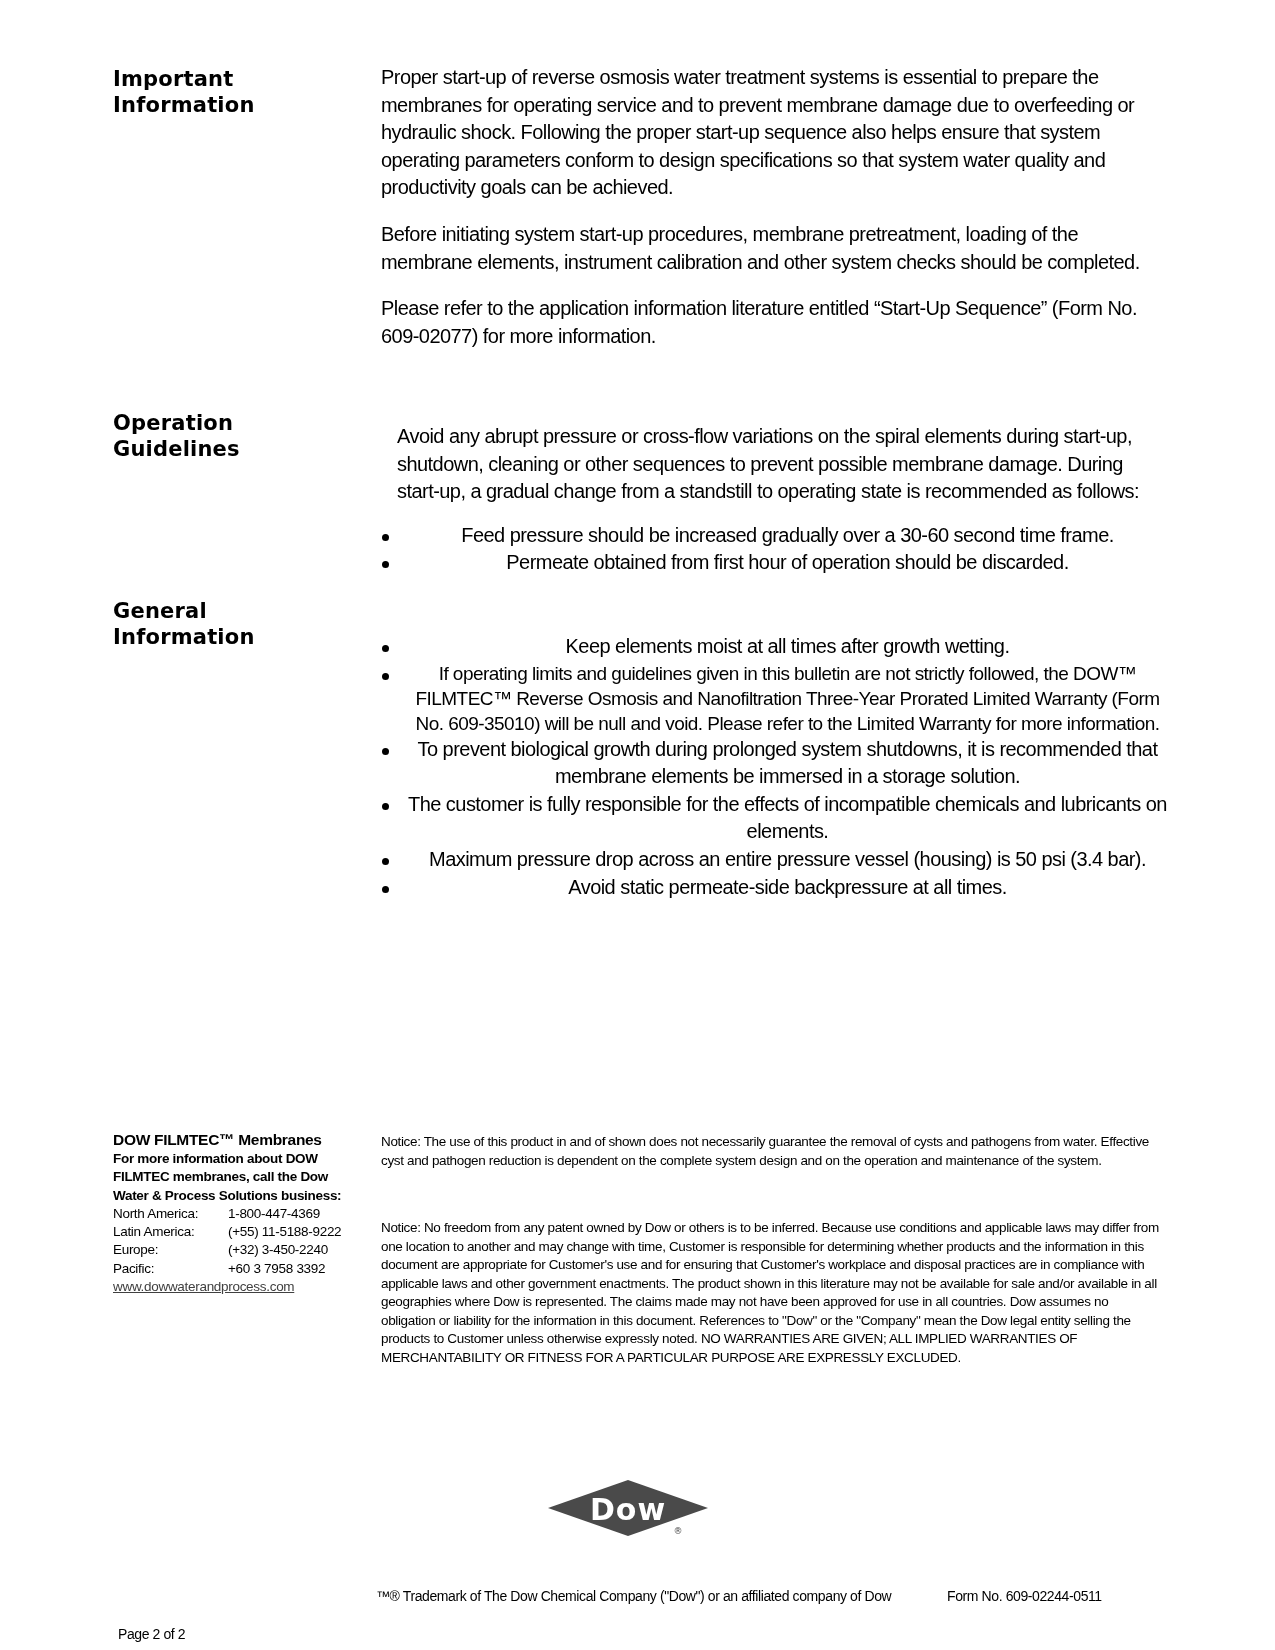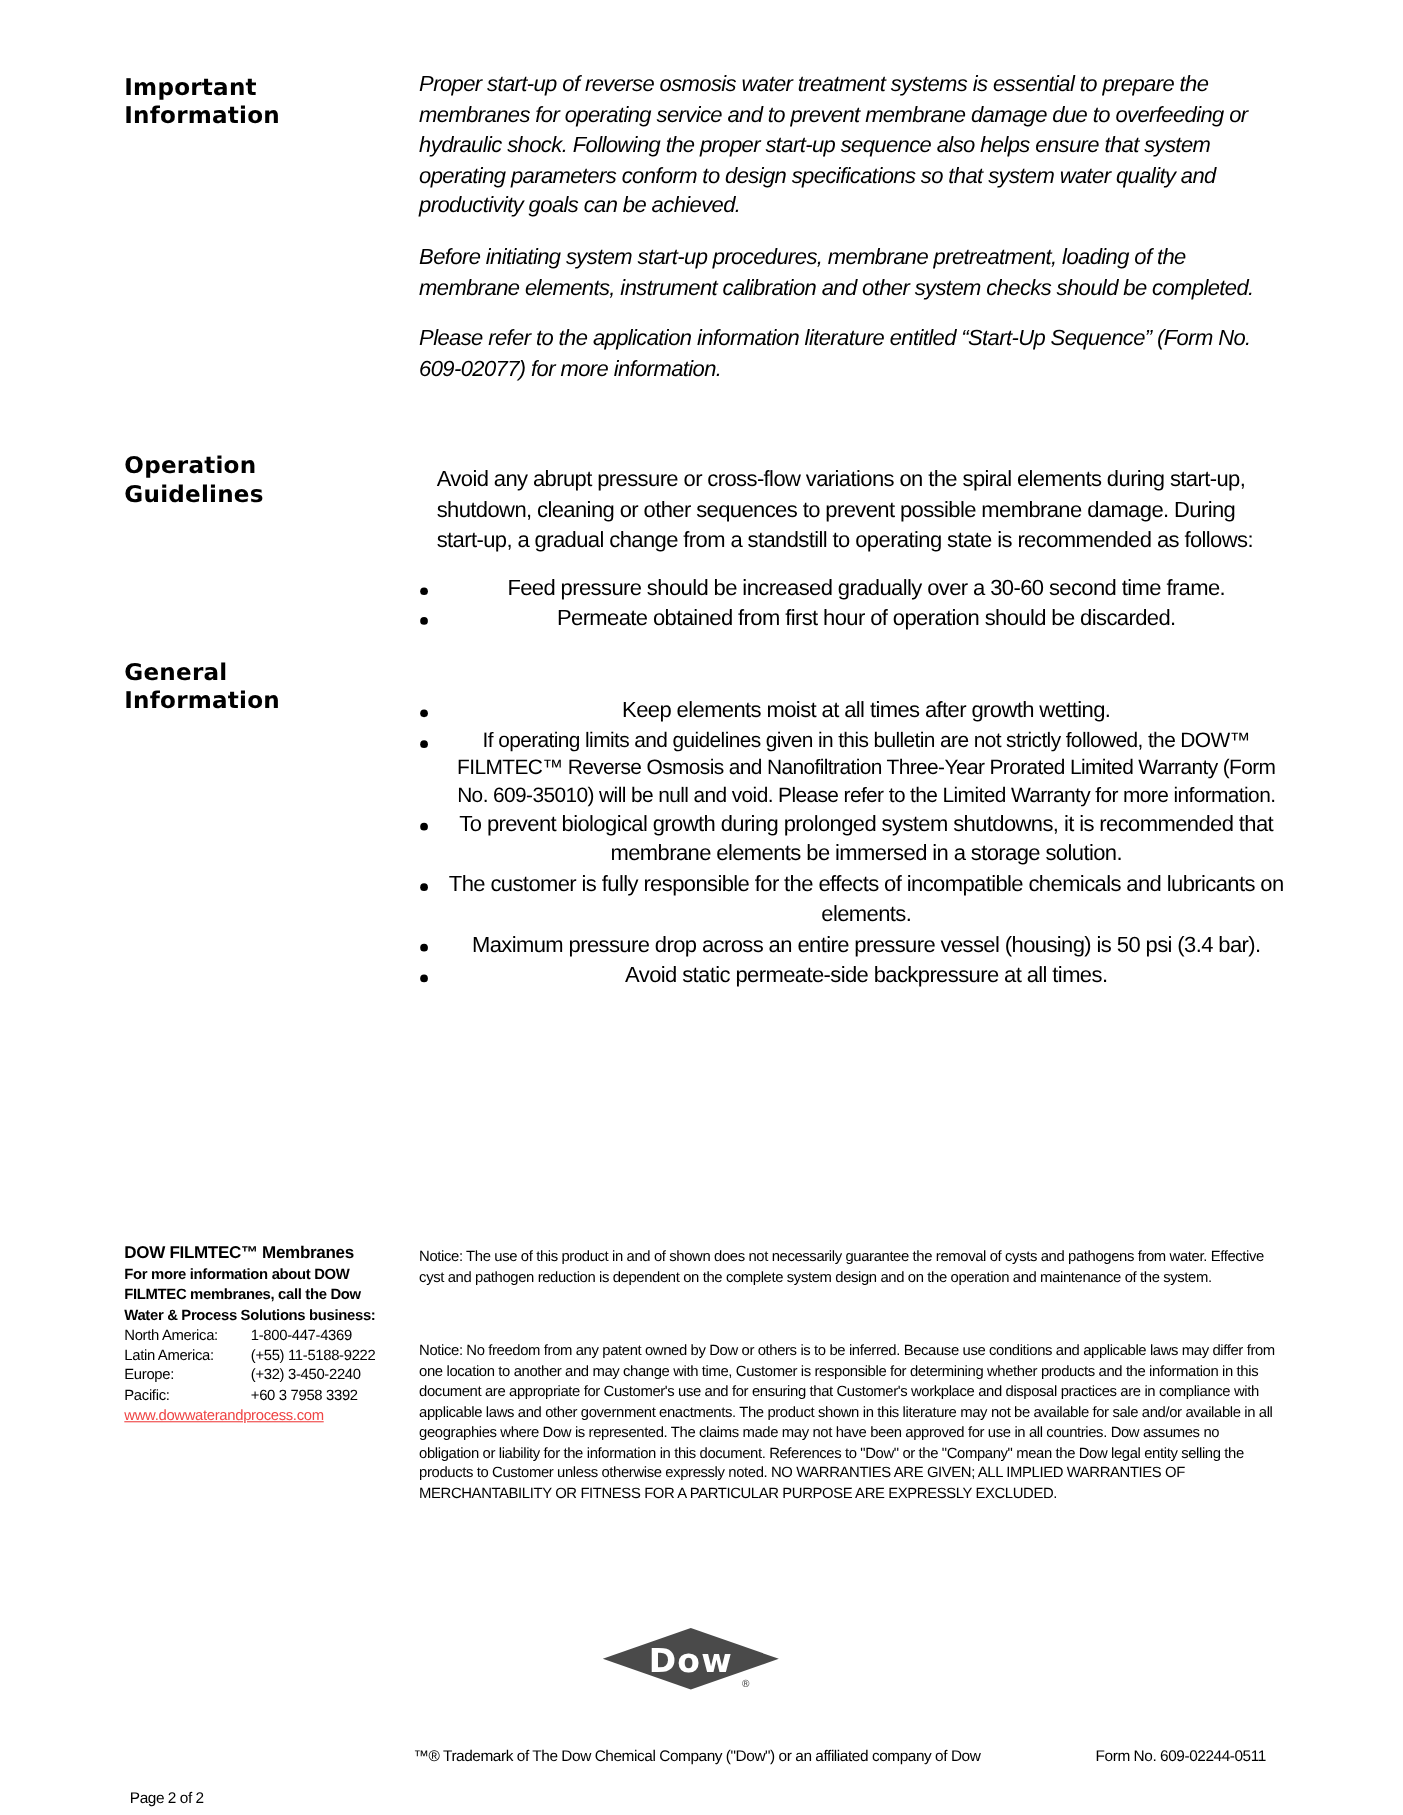--- a/index.html
+++ b/index.html
@@ -14,33 +14,33 @@
   ul.bul { list-style:none; margin:0; padding:0; }
   ul.bul li { position:relative; padding-left:23px; margin:0;text-align:center; }
   ul.bul li::before { content:""; position:absolute; left:1px; top:12px; width:7px; height:7px;
                       border-radius:50%; background:#000; }
   ul.bul.tight li.small { font-size:19px; line-height:25px; }
   .contact { left:113px; top:1130px; width:250px; font-size:13.5px; line-height:18.3px; letter-spacing:-0.3px; }
   .contact .title { font-weight:bold; font-size:15.5px; line-height:20px; }
   .contact .bold { font-weight:bold; }
   .contact .row { display:flex; }
   .contact .row .k { width:115px; }
-  .contact a { color:#ef4444; text-decoration:underline; }
+  .contact a { color:#404040; text-decoration:underline; }
   .notice { left:381px; width:780px; font-size:13.5px; line-height:18.5px; letter-spacing:-0.35px; }
   .logo { left:548px; top:1480px; width:170px; height:62px; }
   .footer { top:1588px; font-size:14px; letter-spacing:-0.4px; }
 </style>
 </head>
 <body>
 
 <div class="abs heading" style="top:66px;">
   <span>Important</span>
   <span>Information</span>
 </div>
-<div class="abs body-col" style="top:64px;font-style:italic;">
+<div class="abs body-col" style="top:64px;">
   <p>Proper start-up of reverse osmosis water treatment systems is essential to prepare the membranes for operating service and to prevent membrane damage due to overfeeding or hydraulic shock.  Following the proper start-up sequence also helps ensure that system operating parameters conform to design specifications so that system water quality and productivity goals can be achieved.</p>
   <p>Before initiating system start-up procedures, membrane pretreatment, loading of the membrane elements, instrument calibration and other system checks should be completed.</p>
   <p>Please refer to the application information literature entitled “Start-Up Sequence” (Form No. 609-02077) for more information.</p>
 </div>
 
 <div class="abs heading" style="top:410px;">
   <span>Operation</span>
   <span>Guidelines</span>
 </div>
 <div class="abs body-col" style="top:407px;">
@@ -94,13 +94,13 @@
 <div class="abs logo">
   <svg width="170" height="62" viewBox="0 0 170 62">
     <polygon points="0,28 80,0 160,28 80,56" fill="#4a4a4a"></polygon>
     <text id="logo-text" x="80" y="40" text-anchor="middle" fill="#ffffff" font-family="DejaVu Sans, sans-serif" font-weight="bold" font-size="30" letter-spacing="1">Dow</text>
     <text id="logo-reg" x="130" y="54" text-anchor="middle" fill="#4a4a4a" font-family="DejaVu Sans, sans-serif" font-size="9">®</text>
   </svg>
 </div>
 
 <div class="abs footer" style="left:118px;margin-top:38px;">Page 2 of 2</div>
 <div class="abs footer" style="left:376px;">™® Trademark of The Dow Chemical Company ("Dow") or an affiliated company of Dow</div>
-<div class="abs footer" style="left:996px;">Form No. 609-02244-0511</div>
+<div class="abs footer" style="left:947px;">Form No. 609-02244-0511</div>
 
 </body></html>

